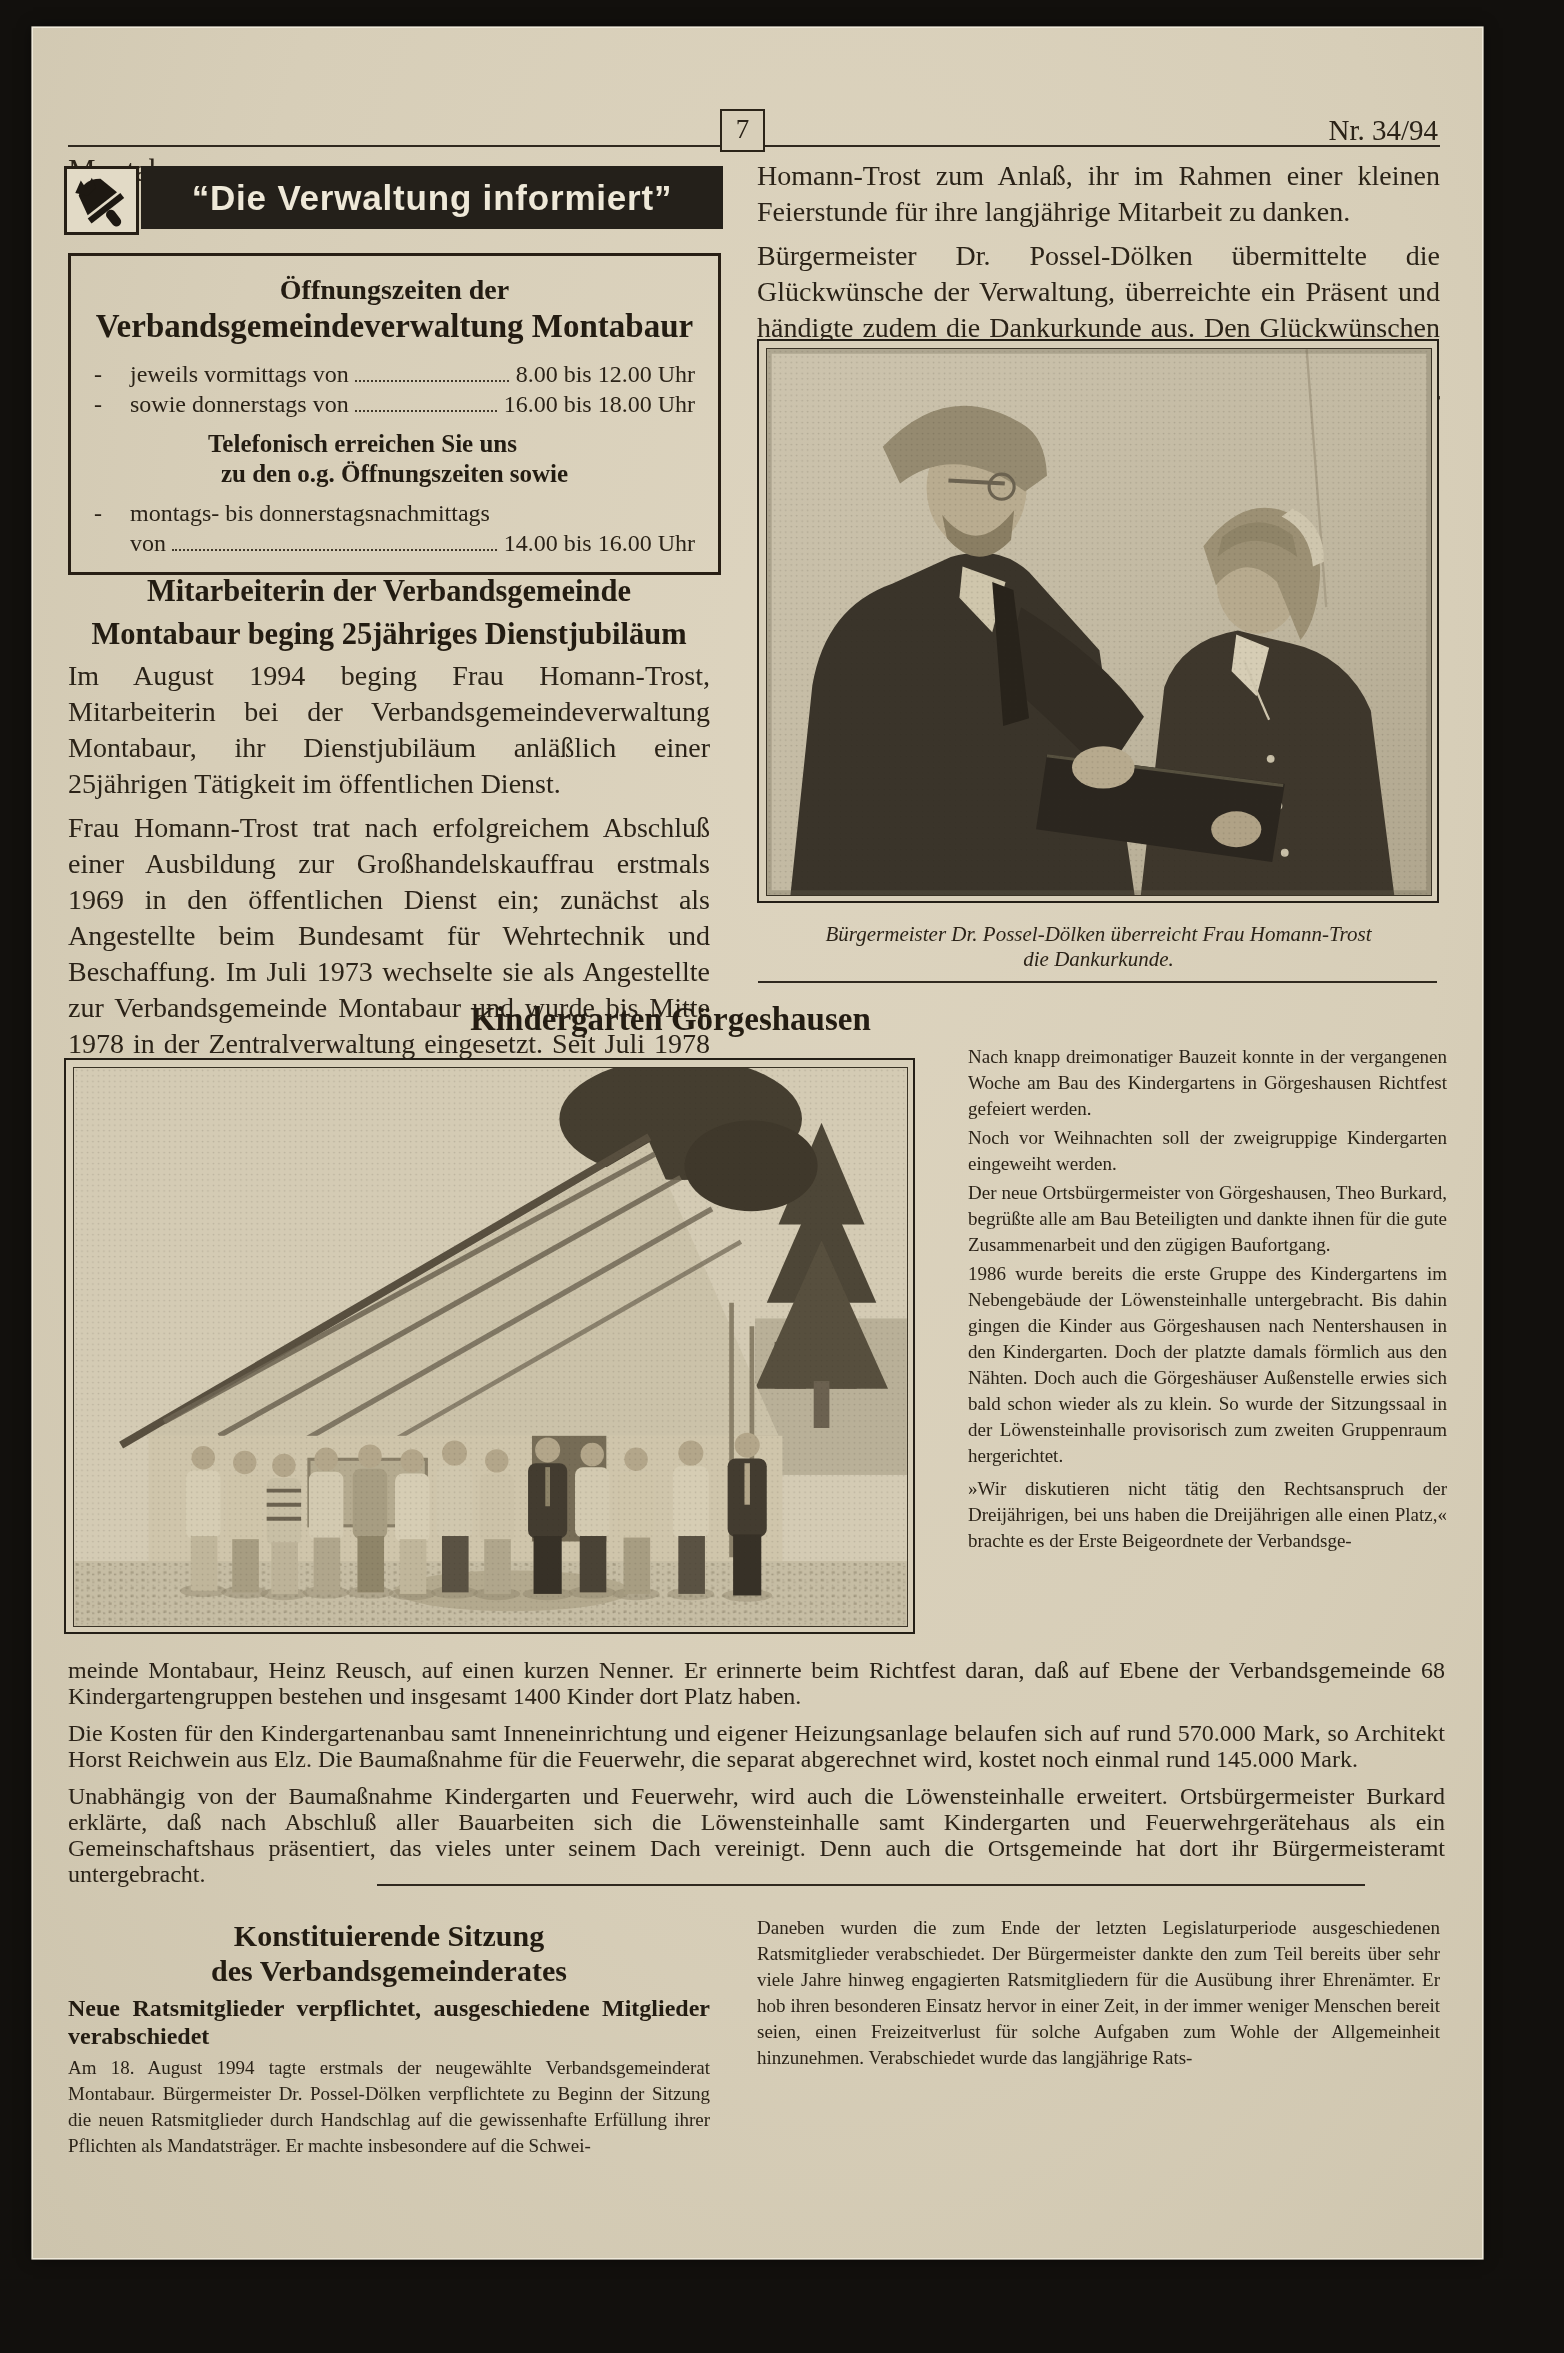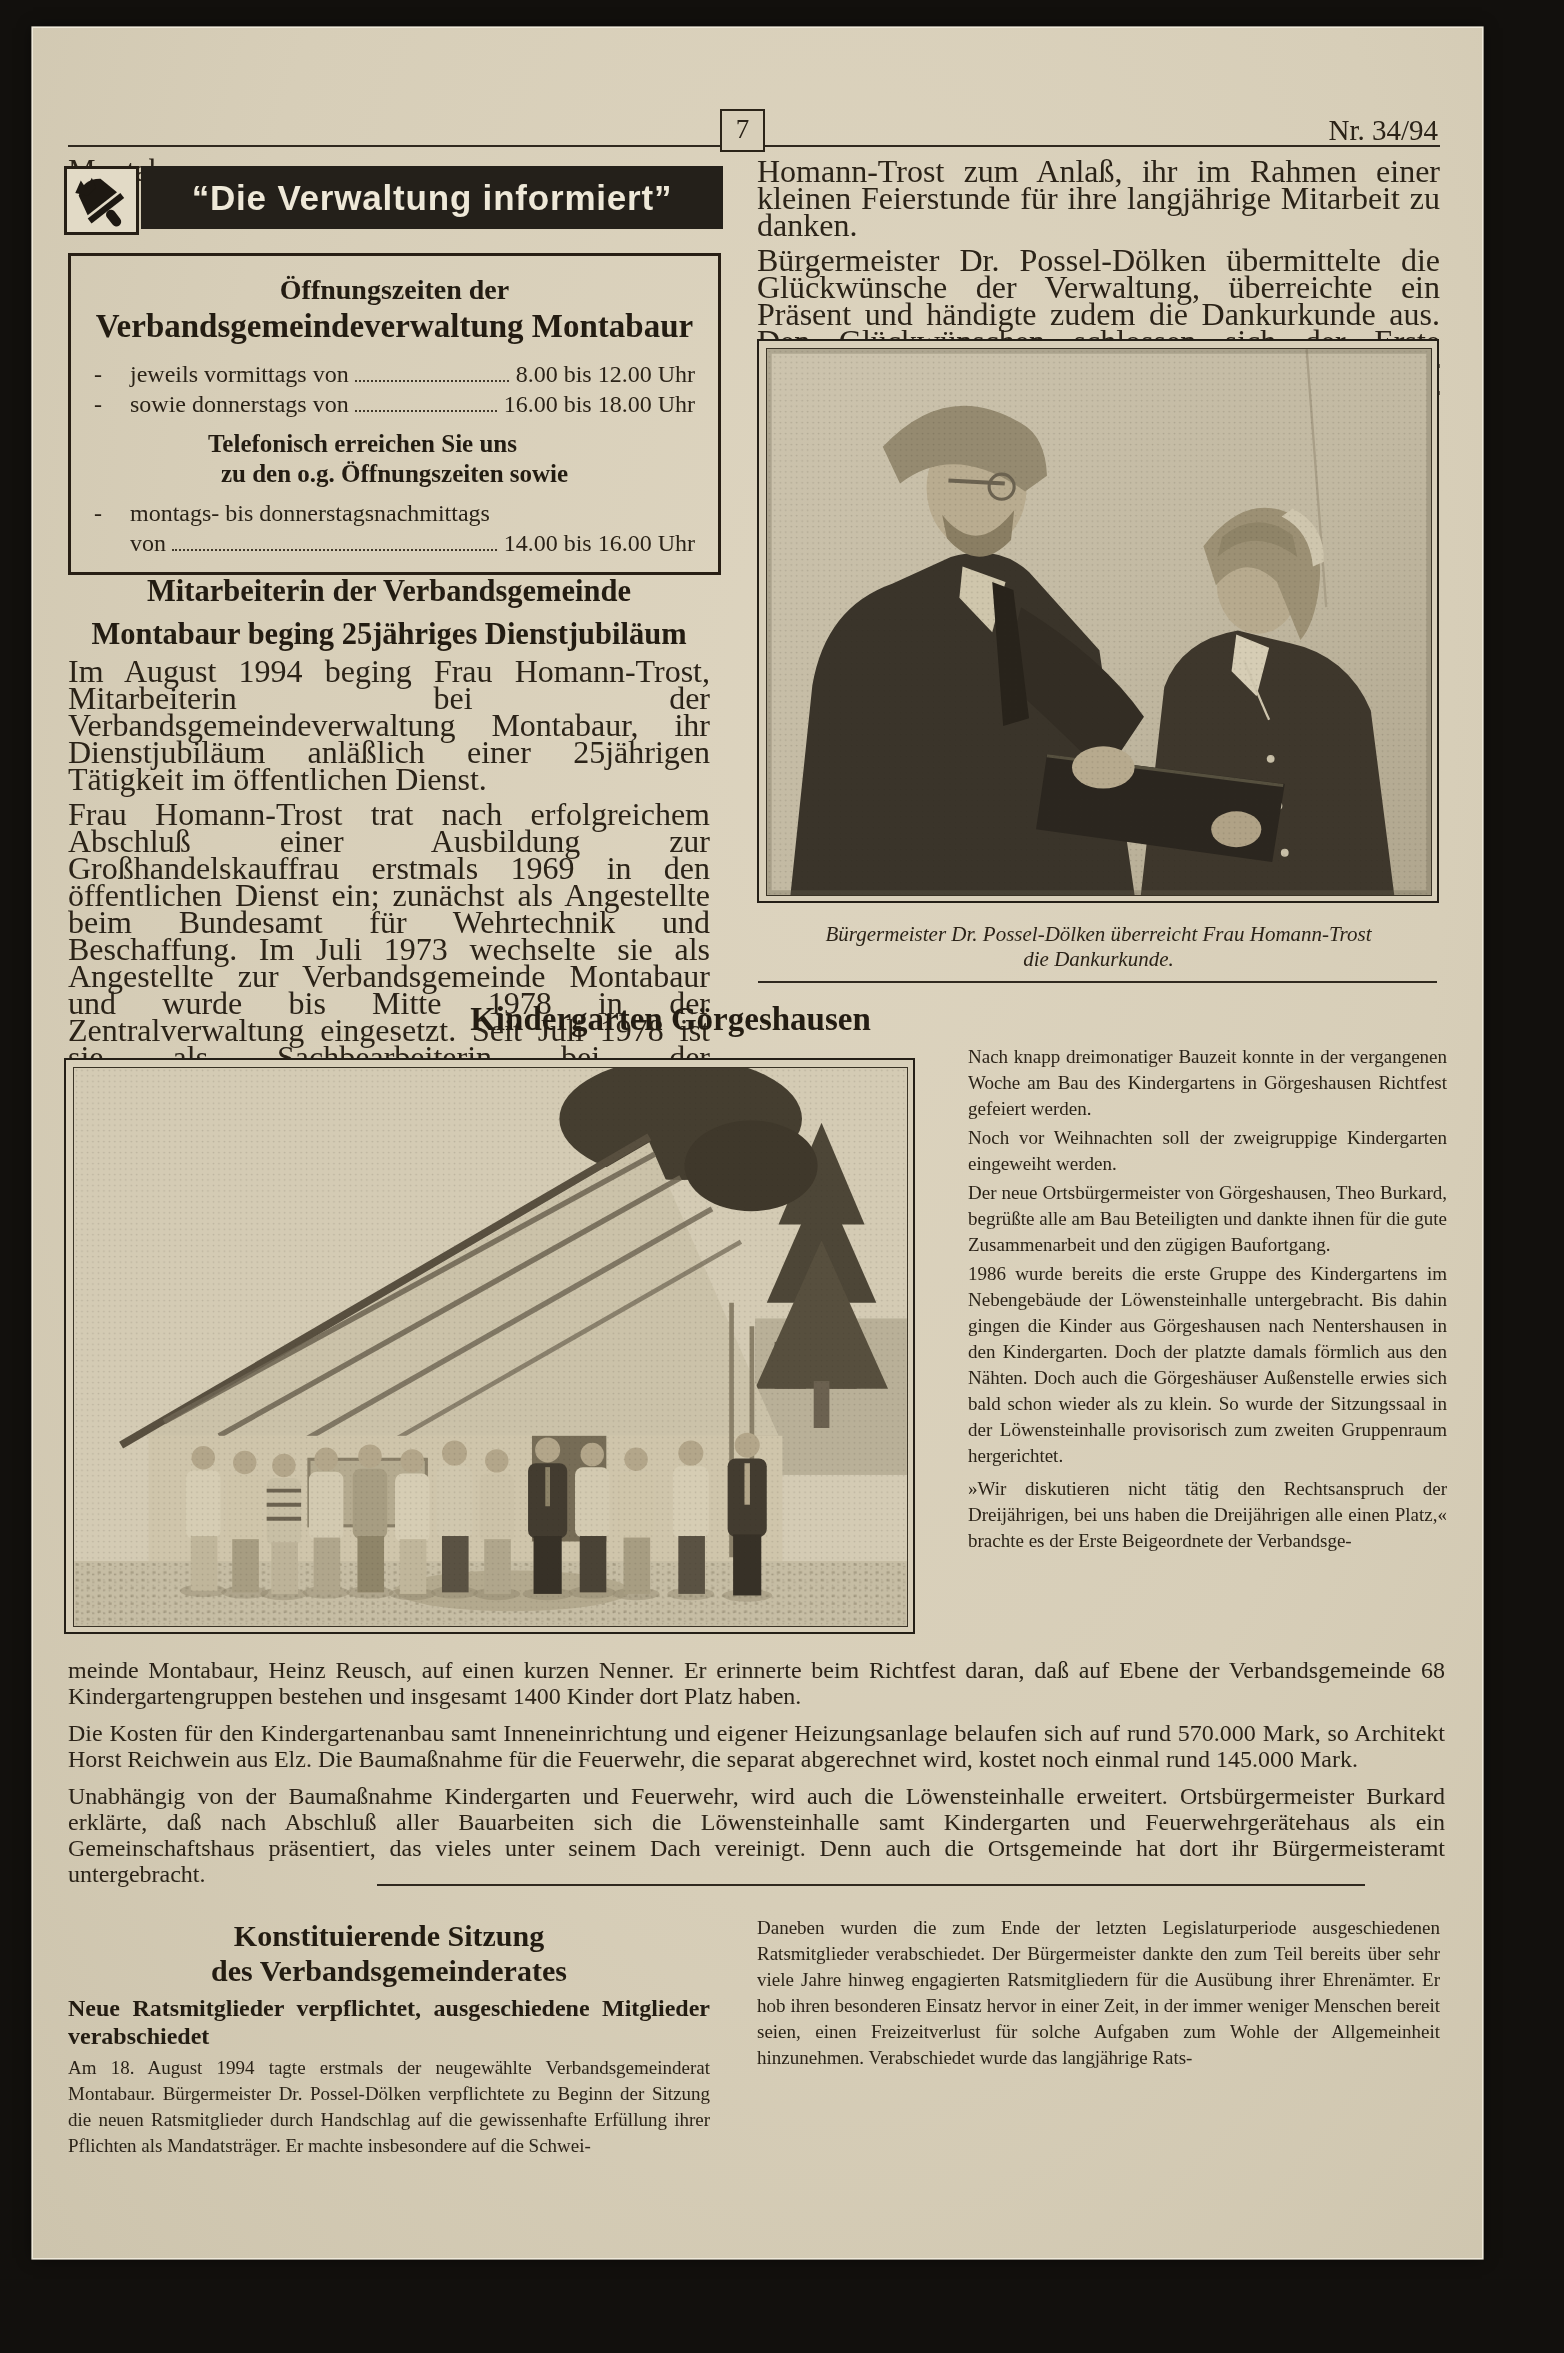--- a/index.html
+++ b/index.html
@@ -7,21 +7,21 @@
           font-family:"Liberation Serif","DejaVu Serif",serif;color:#2b2318;}
   .page{position:absolute;left:33px;top:28px;width:1449px;height:2230px;
         background:
           radial-gradient(ellipse at 55% 30%, #ddd4bf 0%, #d7ceb8 55%, #cdc4ad 100%);
         box-shadow:0 0 0 1.6px #efe9da, 0 0 14px rgba(0,0,0,.6);}
   .abs{position:absolute;}
   .rule{position:absolute;height:2.3px;background:#30291f;}
   .center{text-align:center;}
   .ink{color:#2b2318;}
   .head{font-weight:bold;color:#231c12;}
-  .body-lg{font-size:32px;line-height:27px;text-align:justify;}
+  .body-lg{font-size:28px;line-height:36px;text-align:justify;}
   .body-md{font-size:19px;line-height:26px;text-align:justify;}
   .body-fw{font-size:24px;line-height:26px;text-align:justify;}
   .body-lg p,.body-md p,.body-fw p{margin:0 0 7.8px 0;}
   .body-fw p{margin-bottom:11px;}
   .banner{background:#24201a;color:#eee8d8;font-family:"Liberation Sans","DejaVu Sans",sans-serif;
           font-weight:bold;font-size:35px;text-align:center;line-height:63px;letter-spacing:0.8px;}
   .iconbox{border:3.1px solid #261f16;background:#e2dac6;}
   .boxed{border:3.1px solid #281f15;}
   .hrow{position:absolute;display:flex;align-items:flex-end;font-size:24px;line-height:28px;}
   .hrow .dash{width:36px;flex:none;}

